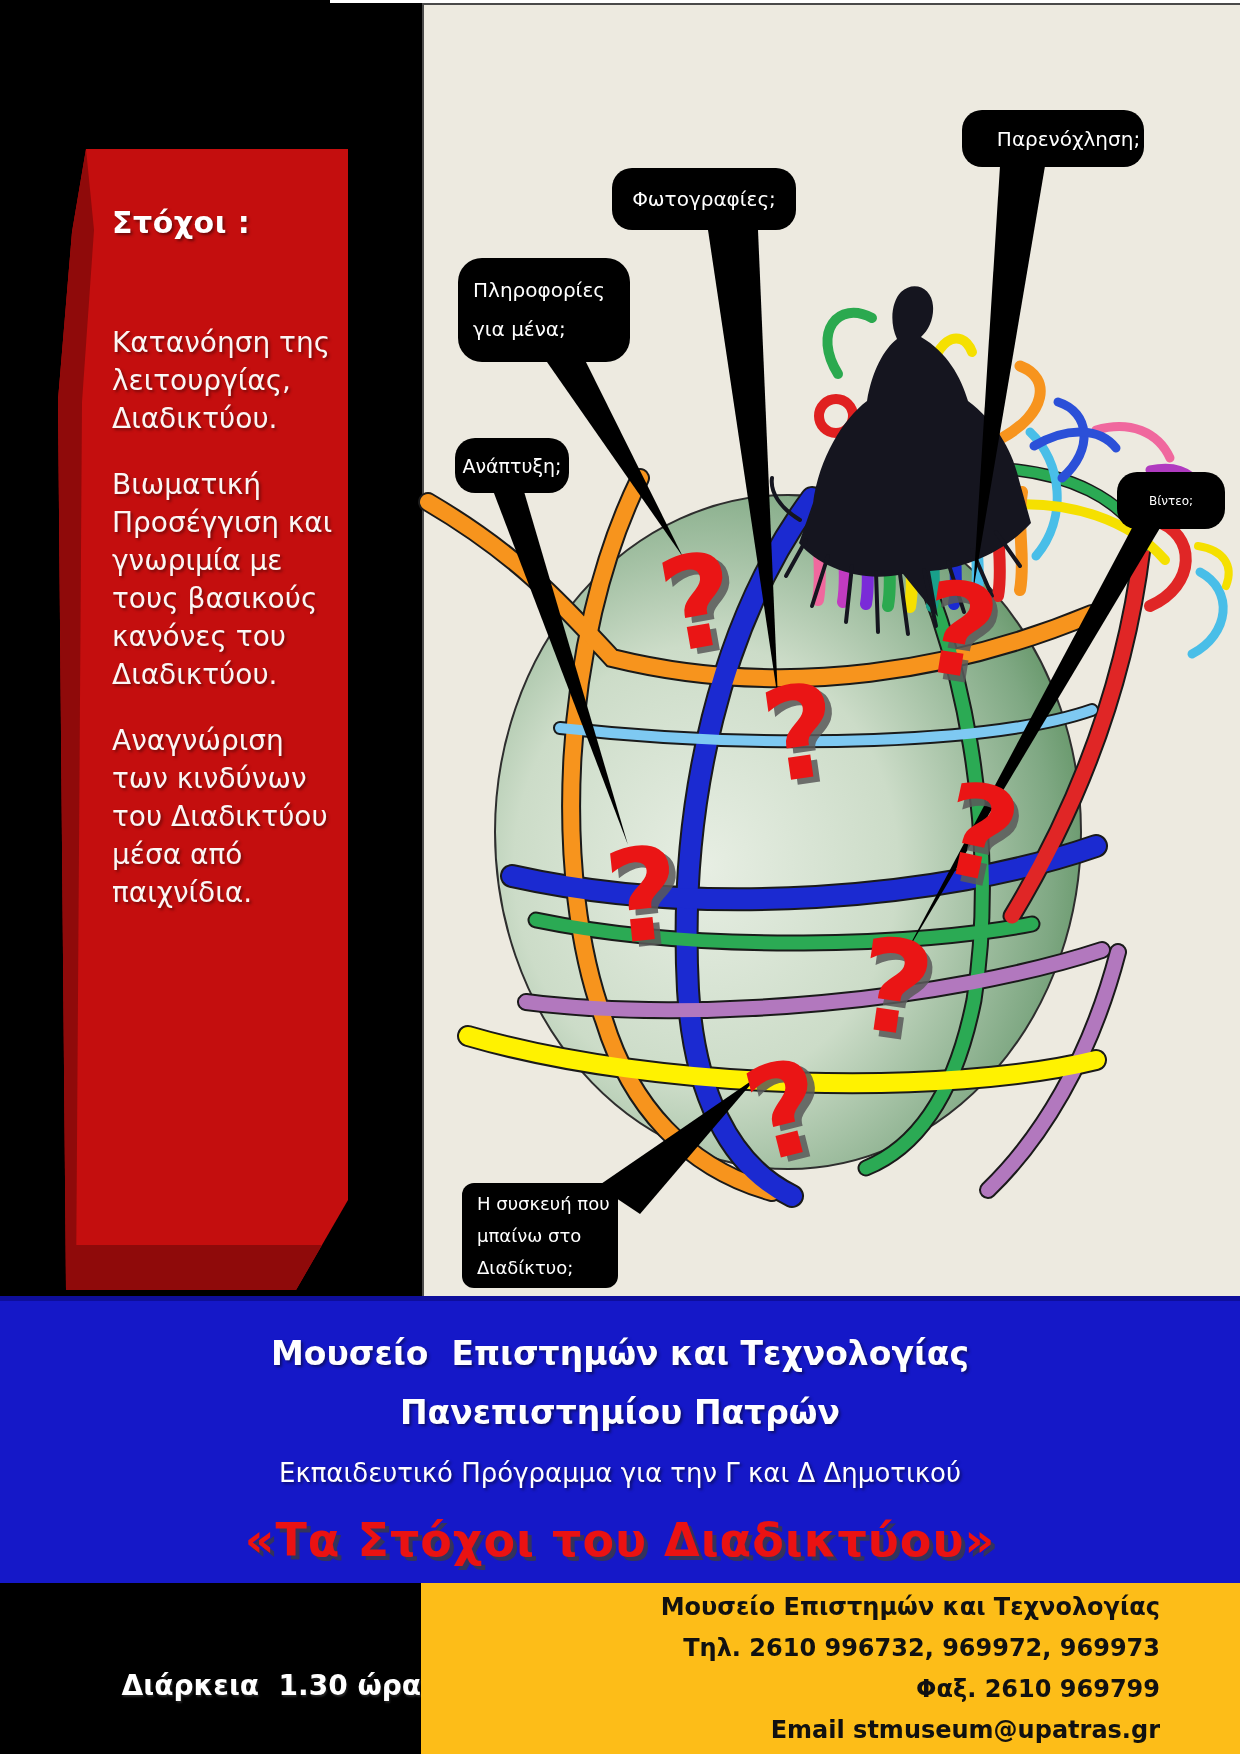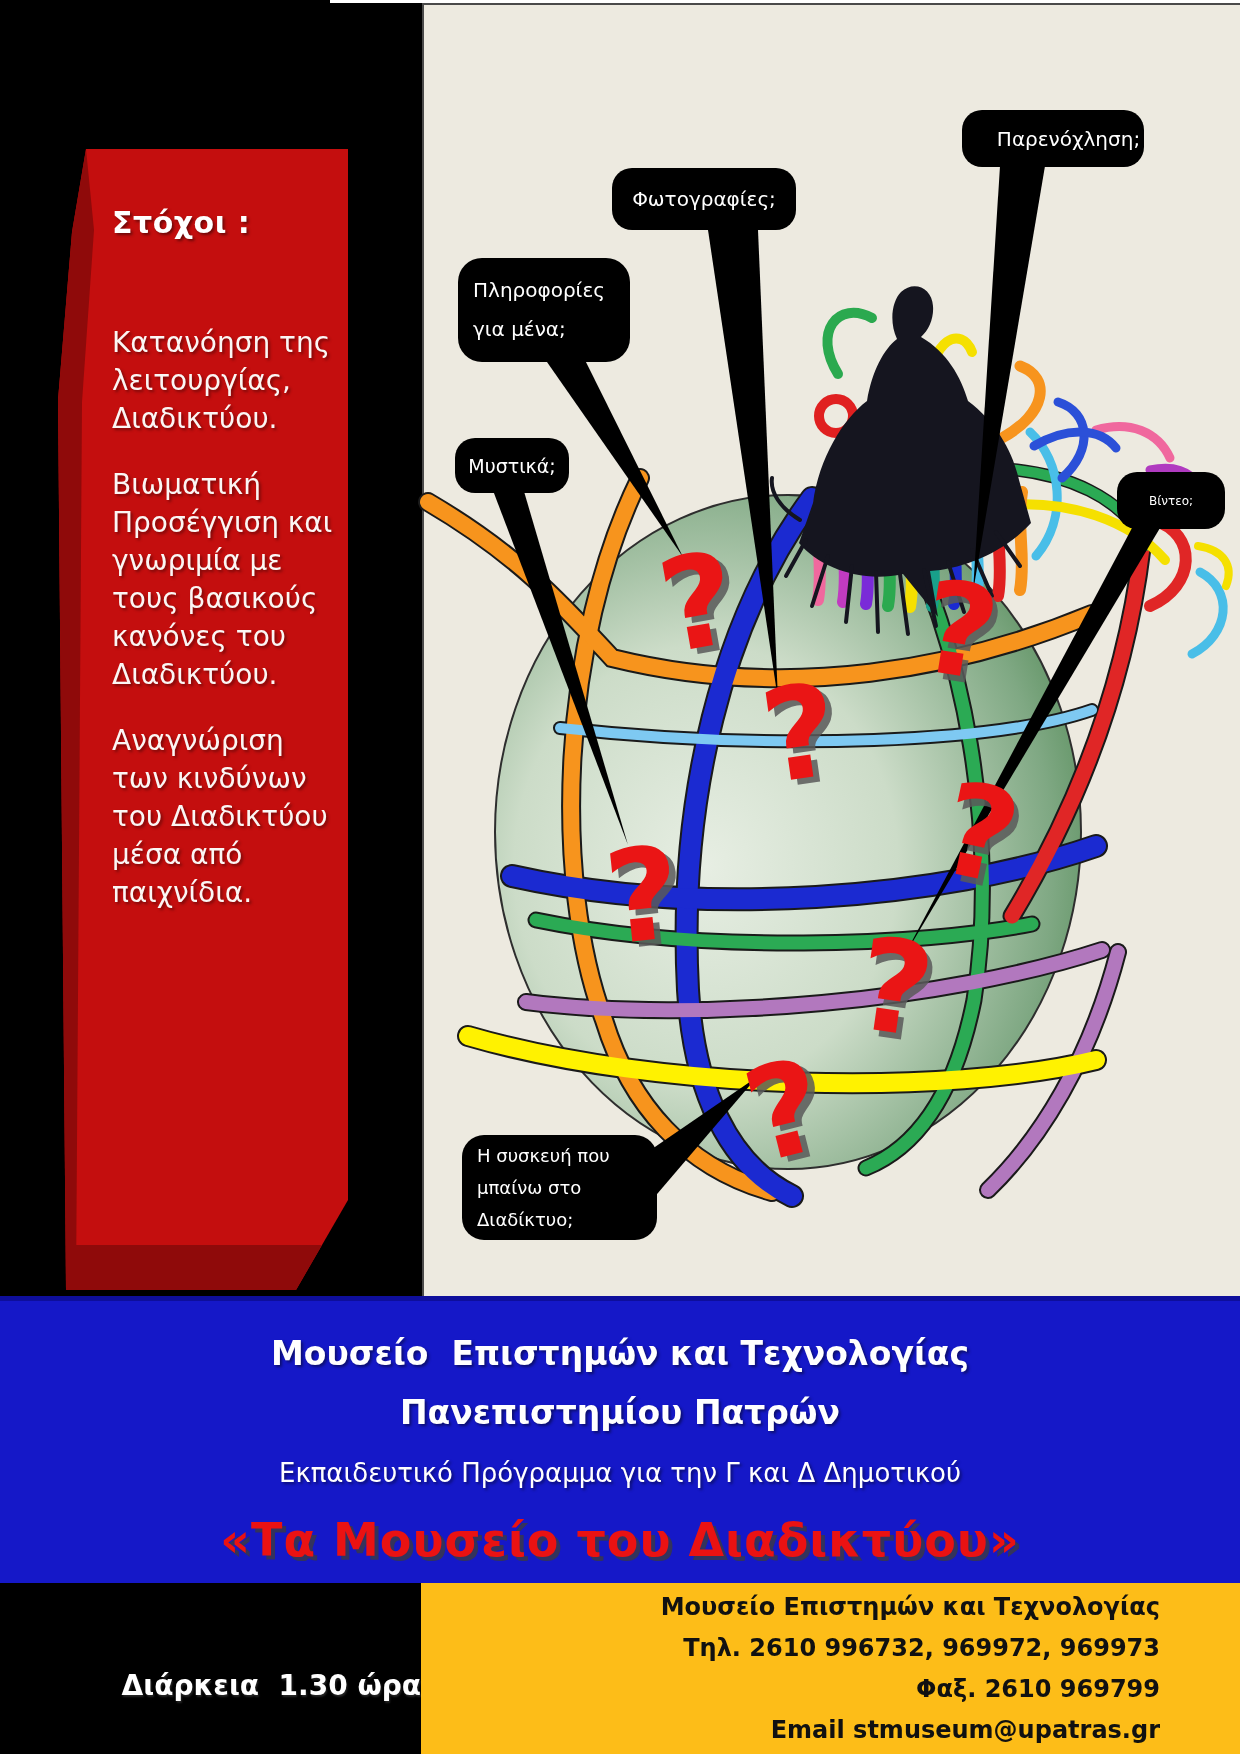--- a/index.html
+++ b/index.html
@@ -20,21 +20,21 @@
   
   .bubble{position:absolute;background:#000;color:#fff;border-radius:20px;
           font-size:20px;display:flex;align-items:center;box-sizing:border-box;}
   .bubble.center{justify-content:center;text-align:center;}
   .bubble.left{justify-content:flex-start;text-align:left;padding-left:15px;}
   .b-info   {left:458px;top:258px;width:172px;height:104px;font-size:20px;line-height:39px;white-space:pre-line;border-radius:24px;}
   .b-photos {left:612px;top:168px;width:184px;height:62px;}
   .b-harass {left:962px;top:110px;width:182px;height:57px;padding-left:31px;}
   .b-addict {left:455px;top:438px;width:114px;height:55px;font-size:19px;}
   .b-video  {left:1117px;top:472px;width:108px;height:57px;font-size:12px;}
-  .b-device {left:462px;top:1135px;width:195px;height:105px;font-size:18px;line-height:32px;white-space:pre-line;border-radius:22px;}
+  .b-device {left:462px;top:1183px;width:156px;height:105px;font-size:18px;line-height:32px;white-space:pre-line;border-radius:12px;}
 
   
   .blue-band{position:absolute;left:0;top:1296px;width:1240px;height:287px;background:#1518C8;
              border-top:5px solid #0E0E9B;box-sizing:border-box;color:#fff;text-align:center;}
   .bb-line1{margin-top:33px;font-size:33px;font-weight:bold;text-shadow:2px 2px 3px rgba(0,0,0,.45);white-space:pre;}
   .bb-line2{margin-top:20px;font-size:33px;font-weight:bold;text-shadow:2px 2px 3px rgba(0,0,0,.45);}
   .bb-sub  {margin-top:26px;font-size:26px;text-shadow:2px 2px 3px rgba(0,0,0,.45);}
   .bb-title{margin-top:25px;font-size:46px;font-weight:bold;color:#EA1212;letter-spacing:1px;
             text-shadow:4px 4px 0 #33335c;}
 
@@ -216,36 +216,36 @@
     <span>Πληροφορίες
 για μένα;</span>
   </div>
   <div class="bubble center b-photos">
     <span>Φωτογραφίες;</span>
   </div>
   <div class="bubble center b-harass">
     <span>Παρενόχληση;</span>
   </div>
   <div class="bubble center b-addict">
-    <span>Μυστικά;</span>
+    <span>Ανάπτυξη;</span>
   </div>
   <div class="bubble center b-video">
     <span>Βίντεο;</span>
   </div>
   <div class="bubble left b-device">
     <span>Η συσκευή που
 μπαίνω  στο
 Διαδίκτυο;</span>
   </div>
 
   <div class="blue-band">
     <div class="bb-line1">Μουσείο  Επιστημών και Τεχνολογίας</div>
     <div class="bb-line2">Πανεπιστημίου Πατρών</div>
     <div class="bb-sub">Εκπαιδευτικό Πρόγραμμα για την Γ και Δ Δημοτικού</div>
-    <div class="bb-title">«Τα Μουσείο του Διαδικτύου»</div>
+    <div class="bb-title">«Τα Στόχοι του Διαδικτύου»</div>
   </div>
 
   <div class="footer">
     <div class="footer-left">
       <div class="duration">Διάρκεια  1.30 ώρα</div>
     </div>
     <div class="footer-right">
       <div>Μουσείο Επιστημών και Τεχνολογίας</div>
       <div>Τηλ. 2610 996732, 969972, 969973</div>
       <div>Φαξ. 2610 969799</div>

